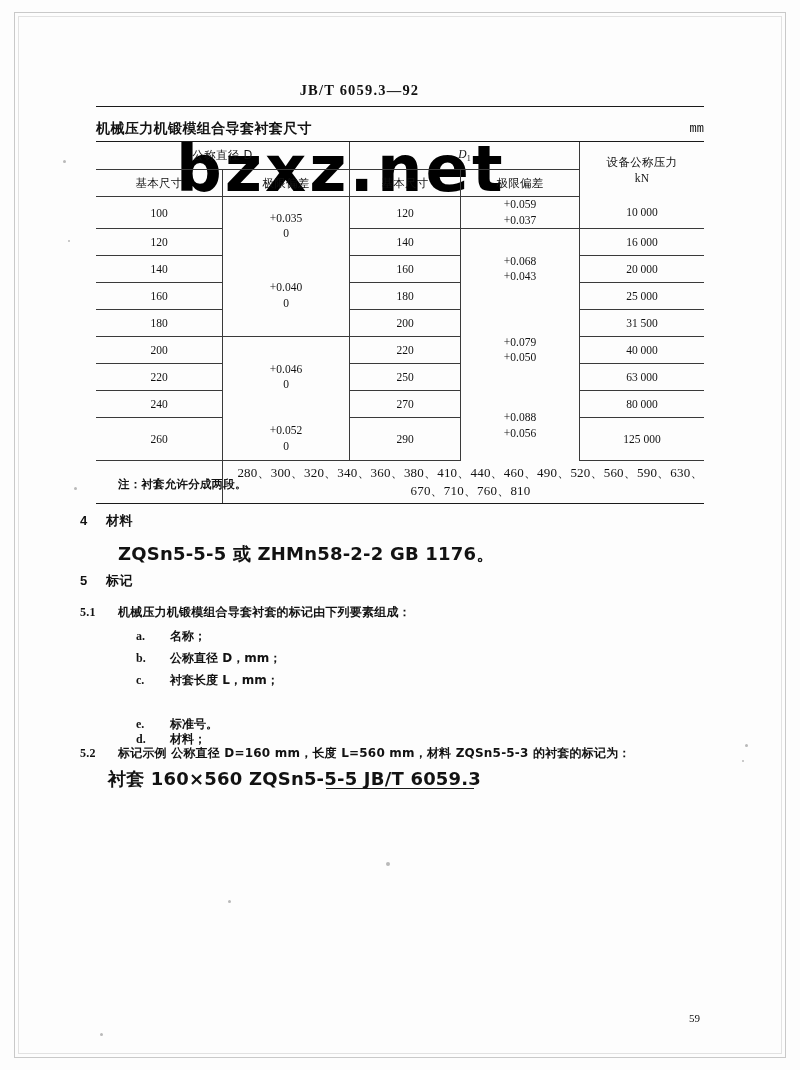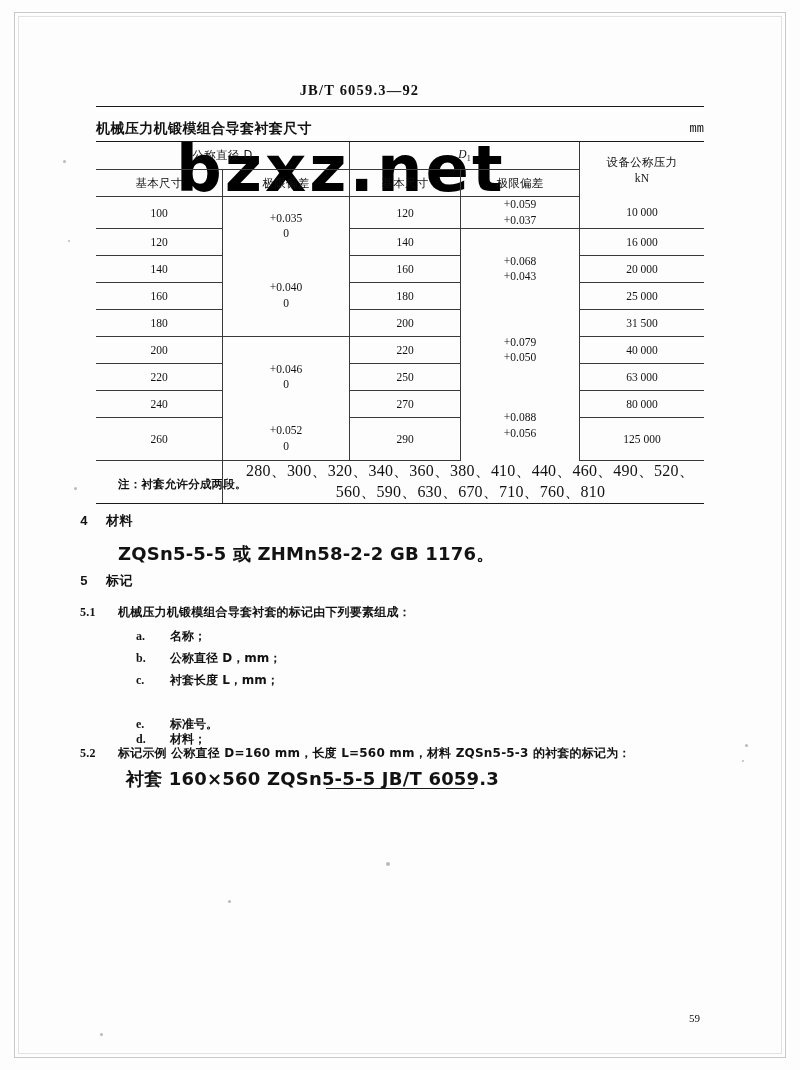--- a/index.html
+++ b/index.html
@@ -137,39 +137,39 @@
   .tall-row td { height: 42px; }
   .l-row td { height: 42px; }
 
   .var { font-style: italic; font-family: "Liberation Serif", serif; }
   .sub { font-size: 8px; vertical-align: sub; font-style: normal; }
   .tol { line-height: 1.35; white-space: pre-line; }
   .l-values {
     text-align: left;
     padding-left: 14px !important;
     letter-spacing: 0.2px;
-    font-size: 16px;
+    font-size: 13px;
   }
 
   
   .note {
     position: absolute;
     left: 118px;
     top: 477px;
     font-size: 11.5px;
     font-family: "DejaVu Sans", sans-serif;
     font-weight: 700;
     letter-spacing: 0.2px;
   }
 
   .sec-head {
     position: absolute;
     left: 80px;
     font-size: 13px;
-    font-family: Liberation Mono, monospace;
+    font-family: Liberation Sans, sans-serif;
     font-weight: 700;
     letter-spacing: 0.5px;
   }
   .sec-head .num { display: inline-block; width: 26px; }
 
   .para {
     position: absolute;
     font-size: 18px;
     font-family: "DejaVu Sans", sans-serif;
     font-weight: 700;
@@ -367,19 +367,19 @@
     <div class="item" style="top:731px;">
       <span class="marker">d.</span><span>材料；</span>
     </div>
     <div class="item" style="top:716px;">
       <span class="marker">e.</span><span>标准号。</span>
     </div>
 
     <div class="sub-head" style="top:745px;">
       <span class="lbl">5.2</span><span>标记示例   公称直径 D=160 mm，长度 L=560 mm，材料 ZQSn5-5-3 的衬套的标记为：</span>
     </div>
-    <div class="para" style="left:126px;top:767px;">衬套   160×560 ZQSn5-5-5   JB/T 6059.3</div>
+    <div class="para" style="left:108px;top:767px;">衬套   160×560 ZQSn5-5-5   JB/T 6059.3</div>
 
     <div class="rule-mid"></div>
 
     <div class="page-no">59</div>
   </div>
 </div>
 
 </body></html>

